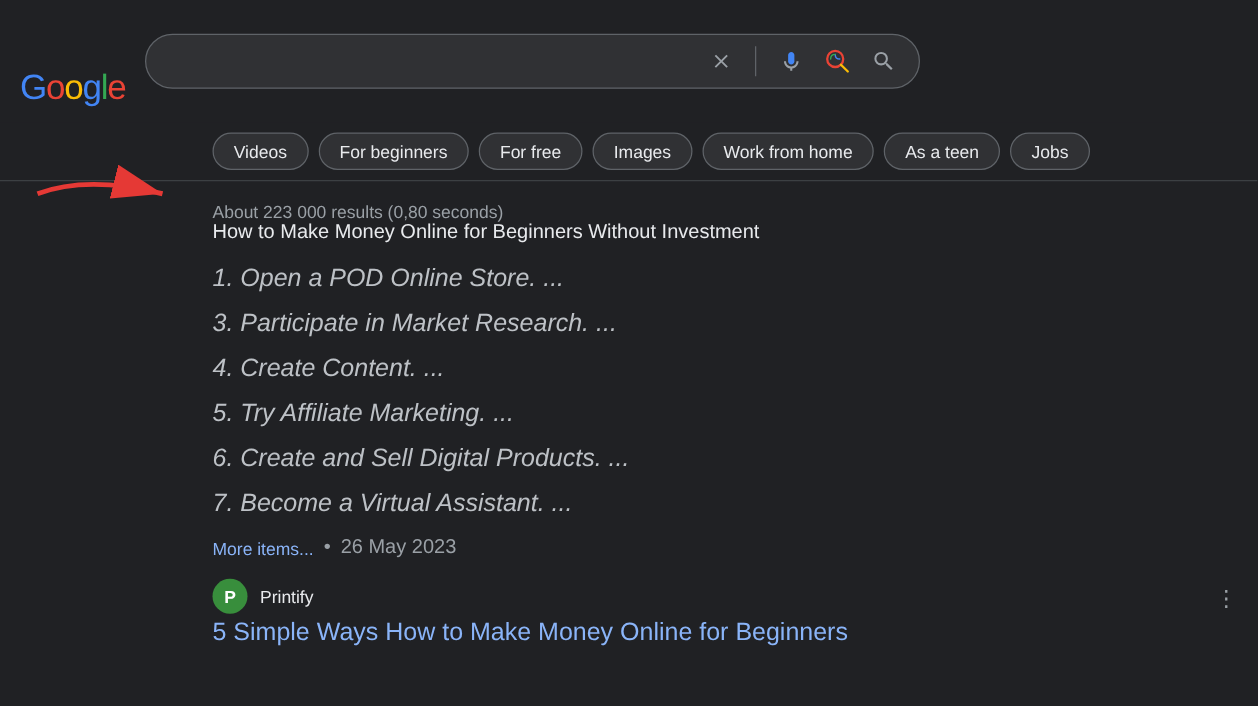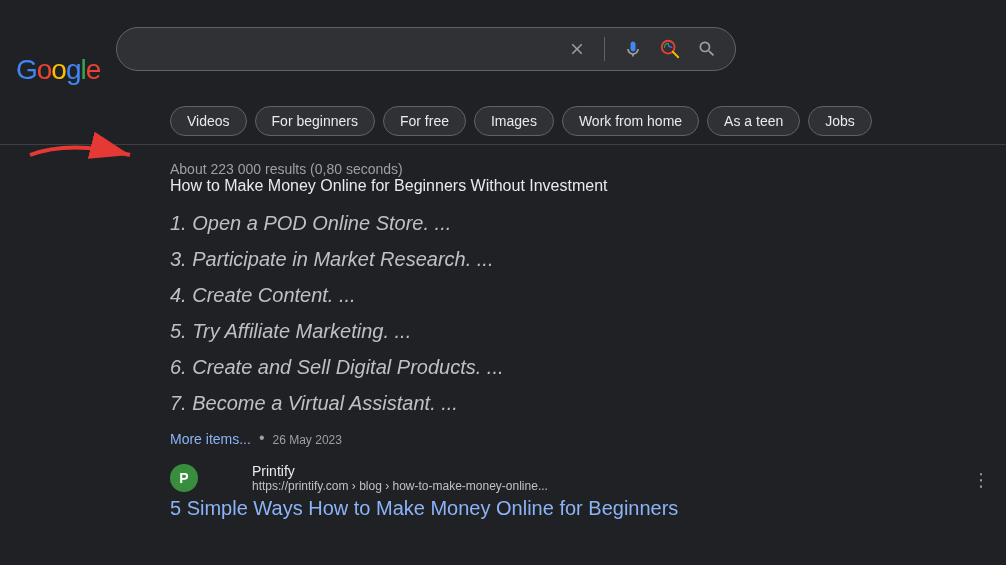--- a/index.html
+++ b/index.html
@@ -149,21 +149,21 @@
 
     .more-items {
       color: #8ab4f8;
       font-size: 14px;
       cursor: pointer;
       text-decoration: none;
     }
 
     .date-text {
       color: #9aa0a6;
-      font-size: 12px;
+      font-size: 16px;
     }
 
     .result-footer {
       margin-top: 8px;
       display: flex;
       align-items: flex-end;
       gap: 8px;
     }
 
     
@@ -192,22 +192,21 @@
     }
 
     .favicon-letter {
       color: white;
       font-size: 14px;
       font-weight: bold;
     }
 
     .site-meta {
       display: flex;
-      flex-direction: column;
-      margin-left: 44px;
+      flex-direction: row;
     }
 
     .site-name {
       color: #e8eaed;
       font-size: 14px;
     }
 
     .site-url {
       color: #bdc1c6;
       font-size: 12px;
@@ -328,20 +327,19 @@
   </div>
 
   <div class="second-result">
     <div class="site-info-row">
       <div class="site-info">
         <div class="favicon">
           <span class="favicon-letter">P</span>
         </div>
         <div class="site-meta">
           <span class="site-name">Printify</span>
-          <span class="site-url">https://printify.com › blog › how-to-make-money-online...</span>
         </div>
       </div>
       <span class="more-options-icon" title="More options">⋮</span>
     </div>
     <a class="result-link-title" href="#">5 Simple Ways How to Make Money Online for Beginners</a>
   </div>
 </div>
 
 </body></html>

